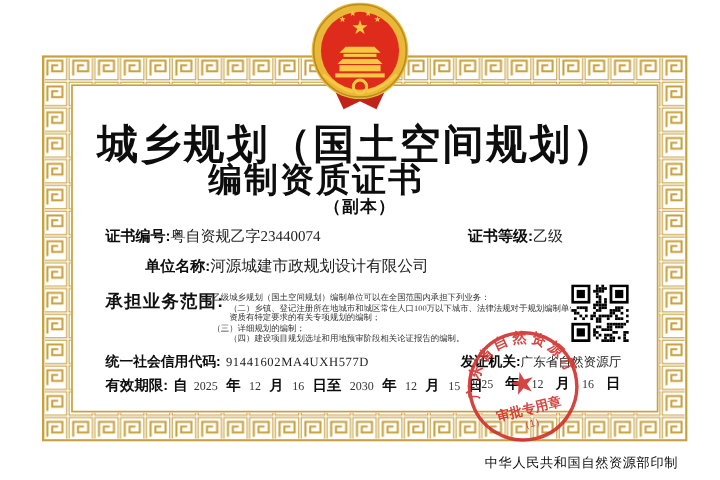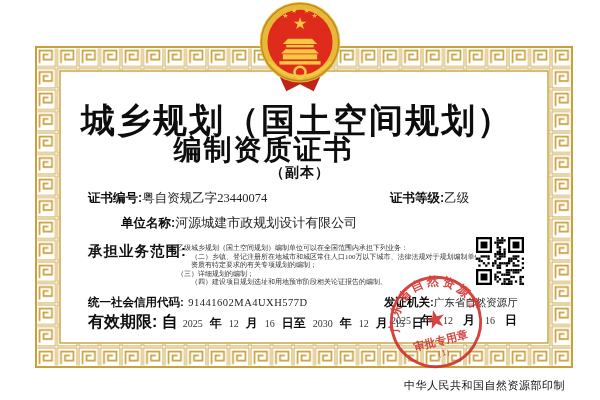--- a/index.html
+++ b/index.html
@@ -36,21 +36,21 @@
   .scope-lines div:nth-child(5),.scope-lines div:nth-child(6){text-indent:14px;}
 
   .row-credit{left:88px;top:292px;}
   .row-credit .lab{font-size:11.5px;}
   .row-credit .val{font-size:10.5px;letter-spacing:0.5px;}
   .row-issuer{left:372px;top:292px;}
   .row-issuer .lab{font-size:11.5px;margin-left:12px;}
   .row-issuer .val{font-size:10.5px;}
 
   .row-validity{left:88px;top:312px;white-space:nowrap;}
-  .row-validity .lab{font-size:16px;text-align:right;}
+  .row-validity .lab{font-size:12px;text-align:right;}
   .num{font-family:"Liberation Serif",serif;font-size:10px;color:#333;margin:0 5px;}
   .unit{font-weight:900;font-size:12px;color:#0d0d0d;margin:0 2px;}
 
   .row-issuedate{left:384px;top:310px;white-space:nowrap;}
   .row-issuedate .num{margin:0 7px;}
   .row-issuedate .unit{margin:0 3px;}
 
   .qr{left:476px;top:237px;width:48px;height:48px;background:#fff;}
 
   .seal{left:388px;top:274px;width:96px;height:96px;transform:rotate(-14deg);opacity:0.9;}

